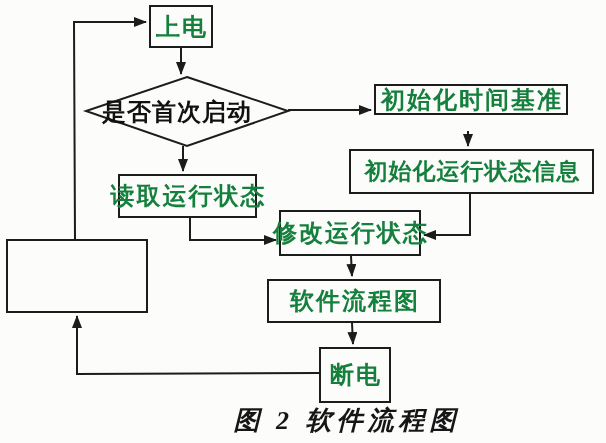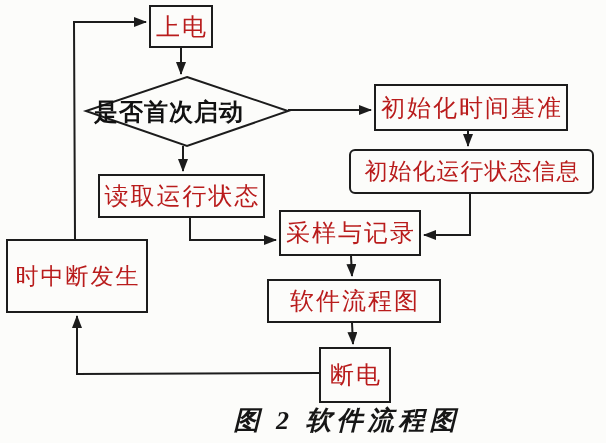--- a/index.html
+++ b/index.html
@@ -20,42 +20,42 @@
     left: 0;
     top: 0;
     z-index: 1;
   }
   .node {
     position: absolute;
     z-index: 2;
     box-sizing: border-box;
     border: 2px solid #1c1c1c;
     background: #fcfcfa;
-    color: #b91c1c;
+    color: #15803d;
     display: flex;
     flex-direction: column;
     align-items: center;
     justify-content: center;
-    font-weight: 400;
+    font-weight: 700;
     letter-spacing: 2px;
     white-space: nowrap;
     text-indent: 2px; 
   }
   .node-power-on        { left: 149px; top: 5px;   width: 64px;  height: 43px; font-size: 24px; }
-  .node-init-time-base  { left: 374px; top: 84px;  width: 194px; height: 47px; font-size: 24px; text-align: center; }
-  .node-init-state-info { left: 349px; top: 149px; width: 245px; height: 45px; font-size: 23px; letter-spacing: 1px; border-radius: 6px; }
-  .node-read-state      { left: 98px; top: 174px; width: 167px; height: 44px; font-size: 24px; }
+  .node-init-time-base  { left: 374px; top: 84px;  width: 194px; height: 31px; font-size: 24px; text-align: center; }
+  .node-init-state-info { left: 349px; top: 149px; width: 245px; height: 45px; font-size: 23px; letter-spacing: 1px; }
+  .node-read-state      { left: 118px; top: 174px; width: 139px; height: 44px; font-size: 24px; }
   .node-sample-record   { left: 279px; top: 210px; width: 142px; height: 46px; font-size: 24px; }
   .node-timer-interrupt { left: 6px;   top: 239px; width: 142px; height: 74px; font-size: 23px; line-height: 31px; }
   .node-modify-state    { left: 267px; top: 279px; width: 174px; height: 44px; font-size: 24px; }
   .node-power-off       { left: 319px; top: 347px; width: 72px;  height: 56px; font-size: 24px; }
   .diamond-label {
     position: absolute;
     z-index: 2;
-    left: 69px;
+    left: 77px;
     top: 97px;
     width: 200px;
     height: 30px;
     display: flex;
     align-items: center;
     justify-content: center;
     font-size: 24px;
     font-weight: 700;
     letter-spacing: 1px;
     color: #111111;
@@ -126,25 +126,24 @@
 
   <div class="node node-init-state-info">
     <span>初始化运行状态信息</span>
   </div>
 
   <div class="node node-read-state">
     <span>读取运行状态</span>
   </div>
 
   <div class="node node-sample-record">
-    <span>采样与记录</span>
+    <span>修改运行状态</span>
   </div>
 
   <div class="node node-timer-interrupt">
-    <span>时中断发生</span>
   </div>
 
   <div class="node node-modify-state">
     <span>软件流程图</span>
   </div>
 
   <div class="node node-power-off">
     <span>断电</span>
   </div>
 

